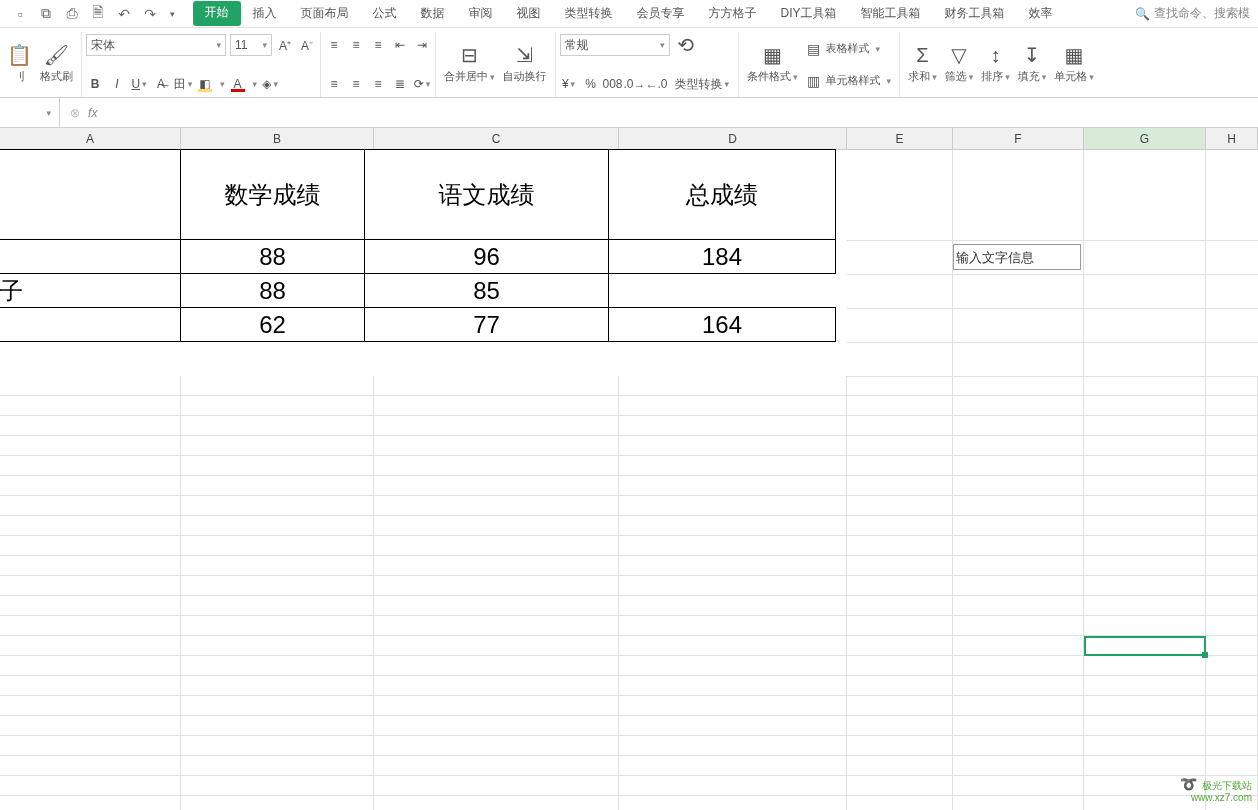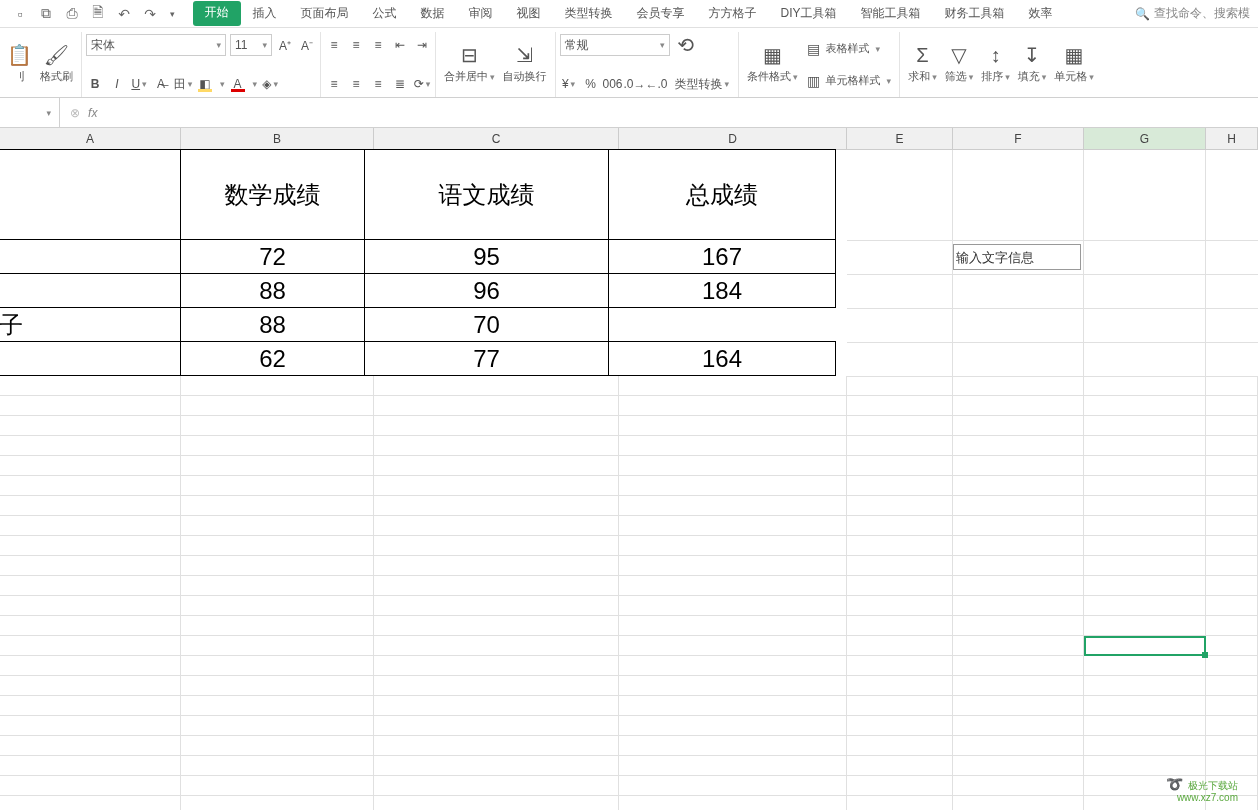--- a/index.html
+++ b/index.html
@@ -47,21 +47,21 @@
 .drow{display:flex;height:34px}
 .drow.hdr{height:90px}
 .dcell{border:1px solid #000;display:flex;align-items:center;justify-content:center;font-size:24px;margin:-1px 0 0 -1px}
 .dcell.a{width:182px;border-left:none}
 .dcell.b{width:185px}
 .dcell.c{width:245px}
 .dcell.d{width:228px}
 .textbox{position:absolute;border:1px solid #999;background:#fff;font-size:13px;padding:4px 2px;color:#333}
 .selcell{position:absolute;border:2px solid #21a366;pointer-events:none}
 .selcell::after{content:'';position:absolute;right:-4px;bottom:-4px;width:6px;height:6px;background:#21a366}
-.watermark{position:absolute;right:20px;bottom:6px;font-size:10px;color:#5aa83e;text-align:right;line-height:12px}
+.watermark{position:absolute;right:6px;bottom:6px;font-size:10px;color:#5aa83e;text-align:right;line-height:12px}
 .watermark .logo{font-size:14px;font-weight:bold;color:#4a9a2e}
 .smallicon{width:18px;height:18px;display:inline-flex;align-items:center;justify-content:center;font-size:12px;cursor:pointer;border:1px solid transparent}
 </style>
 </head>
 <body>
 
 <div class="menubar">
   <div class="qat">
     <span class="icon">▫</span>
     <span class="icon">⧉</span>
@@ -177,21 +177,21 @@
           <span>常规</span>
           <span class="dd" style="margin-left:auto">▾</span>
         </div>
       <div class="bigbtn" style="padding:0">
           <span class="icon icon-lg">⟲</span>
         </div>
     </div>
     <div class="row">
       <span class="smallicon">¥<span class="dd">▾</span></span>
       <span class="smallicon">%</span>
-      <span class="smallicon">006</span>
+      <span class="smallicon">008</span>
       <span class="smallicon">.0→</span>
       <span class="smallicon">←.0</span>
       <span class="smallicon" style="width:auto;padding:0 4px">
           <span>类型转换</span>
           <span class="dd">▾</span>
         </span>
     </div>
   </div>
 
   <div class="rgrp">
@@ -269,34 +269,28 @@
 
     <div class="dtable">
       <div class="drow hdr">
         <div class="dcell a"></div>
         <div class="dcell b">数学成绩</div>
         <div class="dcell c">语文成绩</div>
         <div class="dcell d">总成绩</div>
       </div>
       <div class="drow">
         <div class="dcell a" style="justify-content:flex-start"></div>
-        <div class="dcell b">72</div>
-        <div class="dcell c">95</div>
-        <div class="dcell d">167</div>
-      </div>
-      <div class="drow">
-        <div class="dcell a" style="justify-content:flex-start"></div>
         <div class="dcell b">88</div>
         <div class="dcell c">96</div>
         <div class="dcell d">184</div>
       </div>
       <div class="drow">
         <div class="dcell a" style="justify-content:flex-start">子</div>
         <div class="dcell b">88</div>
-        <div class="dcell c">70</div>
+        <div class="dcell c">85</div>
       </div>
       <div class="drow">
         <div class="dcell a" style="justify-content:flex-start"></div>
         <div class="dcell b">62</div>
         <div class="dcell c">77</div>
         <div class="dcell d">164</div>
       </div>
     </div>
 
     <div style="position:absolute;top:226px;left:0;right:0">

